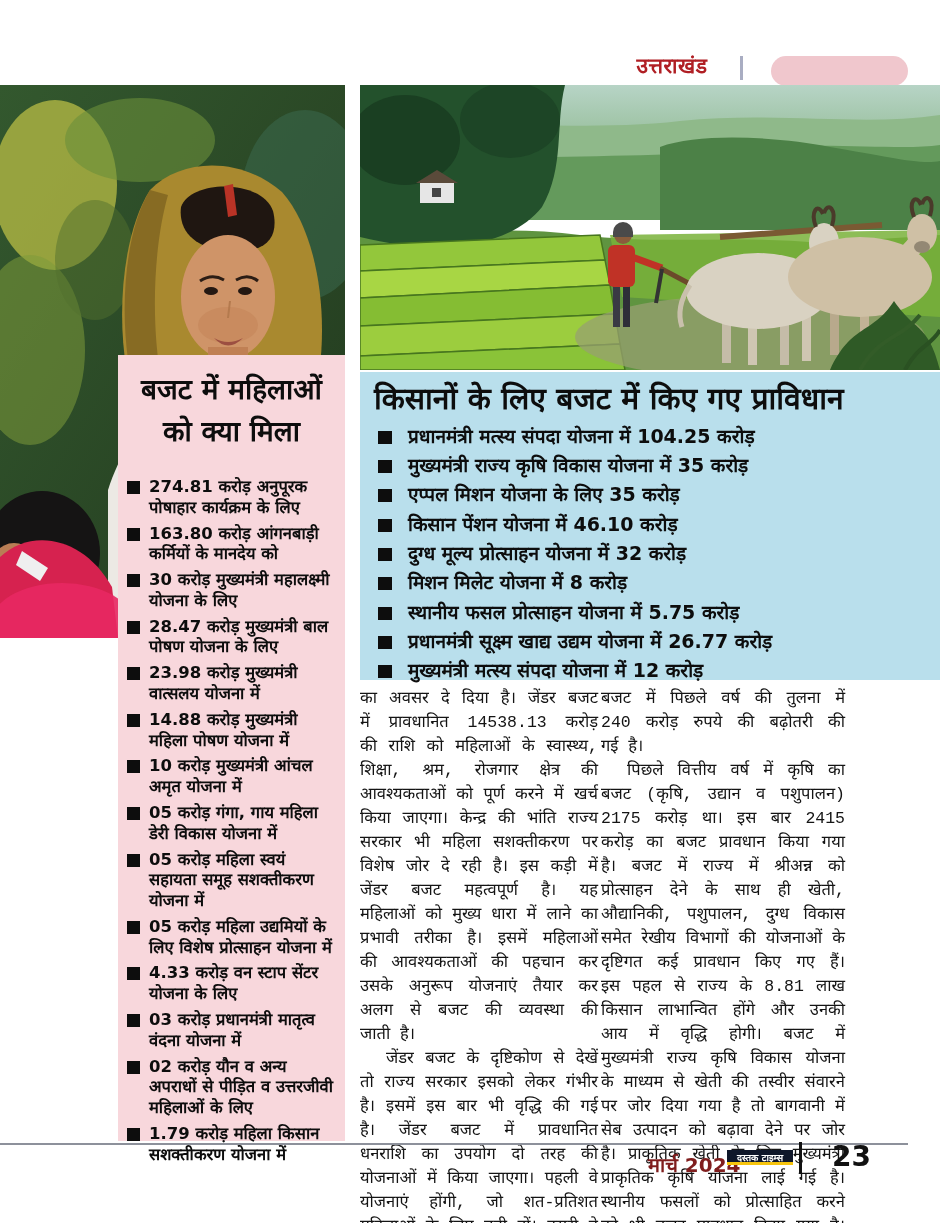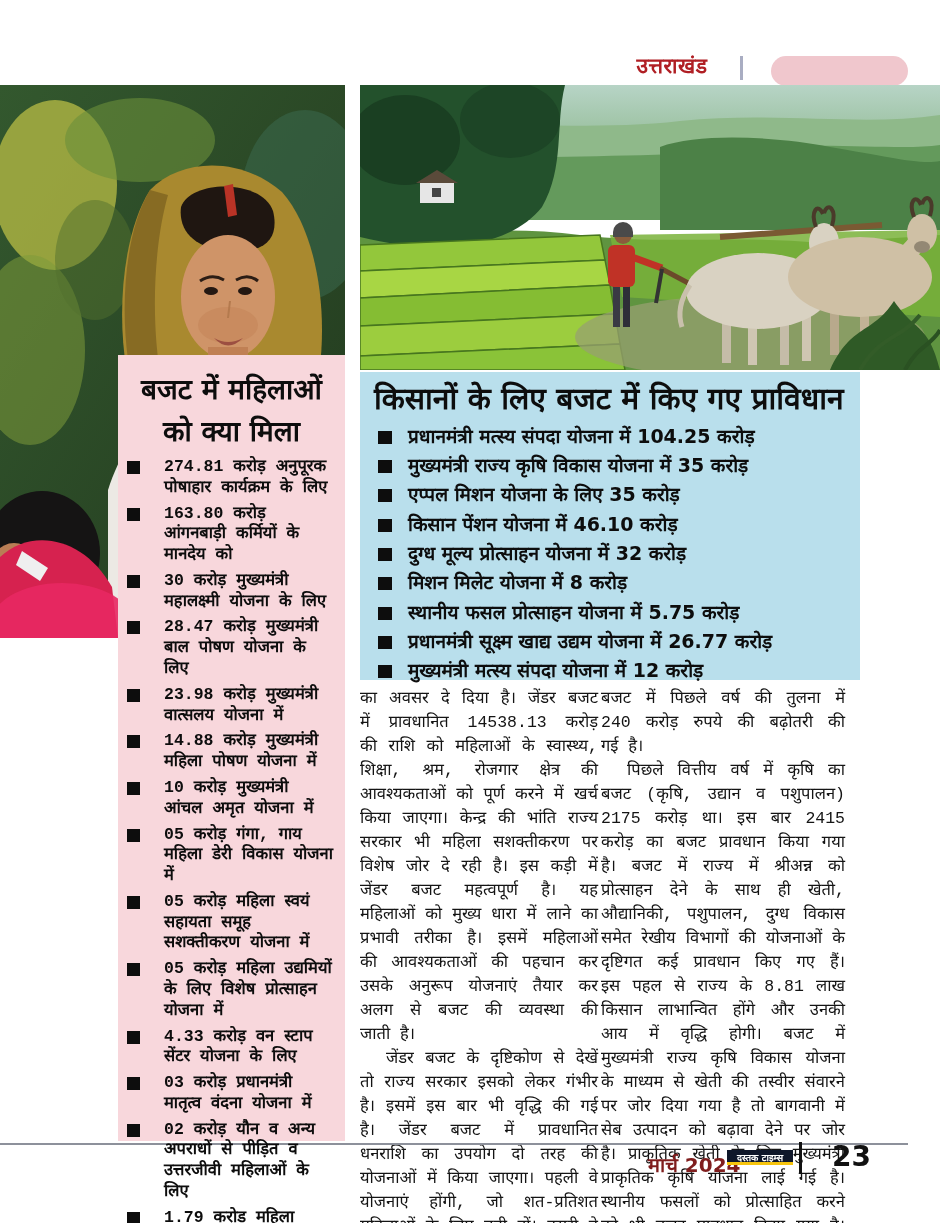--- a/index.html
+++ b/index.html
@@ -23,30 +23,30 @@
   #photo-woman { left:0; top:85px; }
   #photo-farm  { left:360px; top:85px; }
 
   
   .women-box {
     position:absolute; left:118px; top:355px; width:227px; height:786px;
     background:#f8d7dc; z-index:3; padding:14px 9px 8px 9px;
   }
   .women-box h2 {
     text-align:center; font-size:28px; line-height:1.5; font-weight:bold; color:#0d0d0d;
-    margin-bottom:4px;
+    margin-bottom:24px;
   }
   .wlist { list-style:none; }
-  .wlist li { display:flex; gap:24px; margin-bottom:5px;font-family:Liberation Mono, monospace; }
+  .wlist li { display:flex; gap:9px; margin-bottom:5px; }
   .wlist .sq { flex:0 0 13px; width:13px; height:13px; background:#0d0d0d; margin-top:4px; }
   .wlist .txt { font-size:16.5px; font-weight:600; line-height:1.26; color:#0d0d0d; }
 
   
   .farmers-box {
-    position:absolute; left:360px; top:372px; width:500px; height:308px;
+    position:absolute; left:360px; top:372px; width:580px; height:308px;
     background:#b9dfec; padding:8px 14px 8px 14px; z-index:3;
   }
   .farmers-box h2 { font-size:30px; font-weight:bold; line-height:1.25; color:#0d0d0d; margin-bottom:8px; }
   .flist { list-style:none; }
   .flist li { display:flex; gap:16px; margin:0 0 7.5px 4px; align-items:flex-start; }
   .flist .sq { flex:0 0 14px; width:14px; height:13px; background:#0d0d0d; margin-top:5px; }
   .flist .txt { font-size:19px; font-weight:600; line-height:1.15; color:#0d0d0d; }
 
   
   .col { position:absolute; top:687px; }

